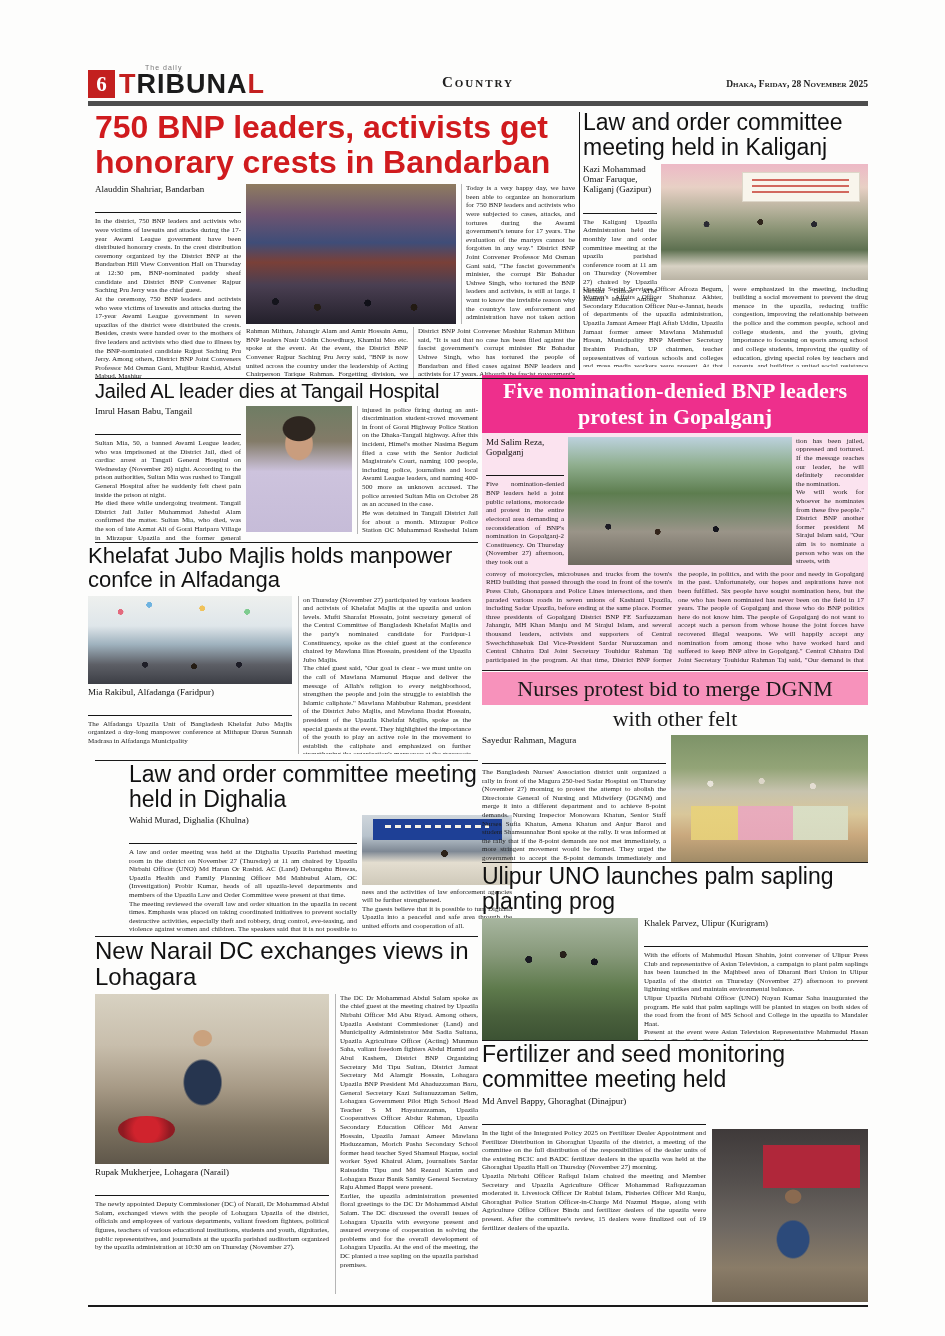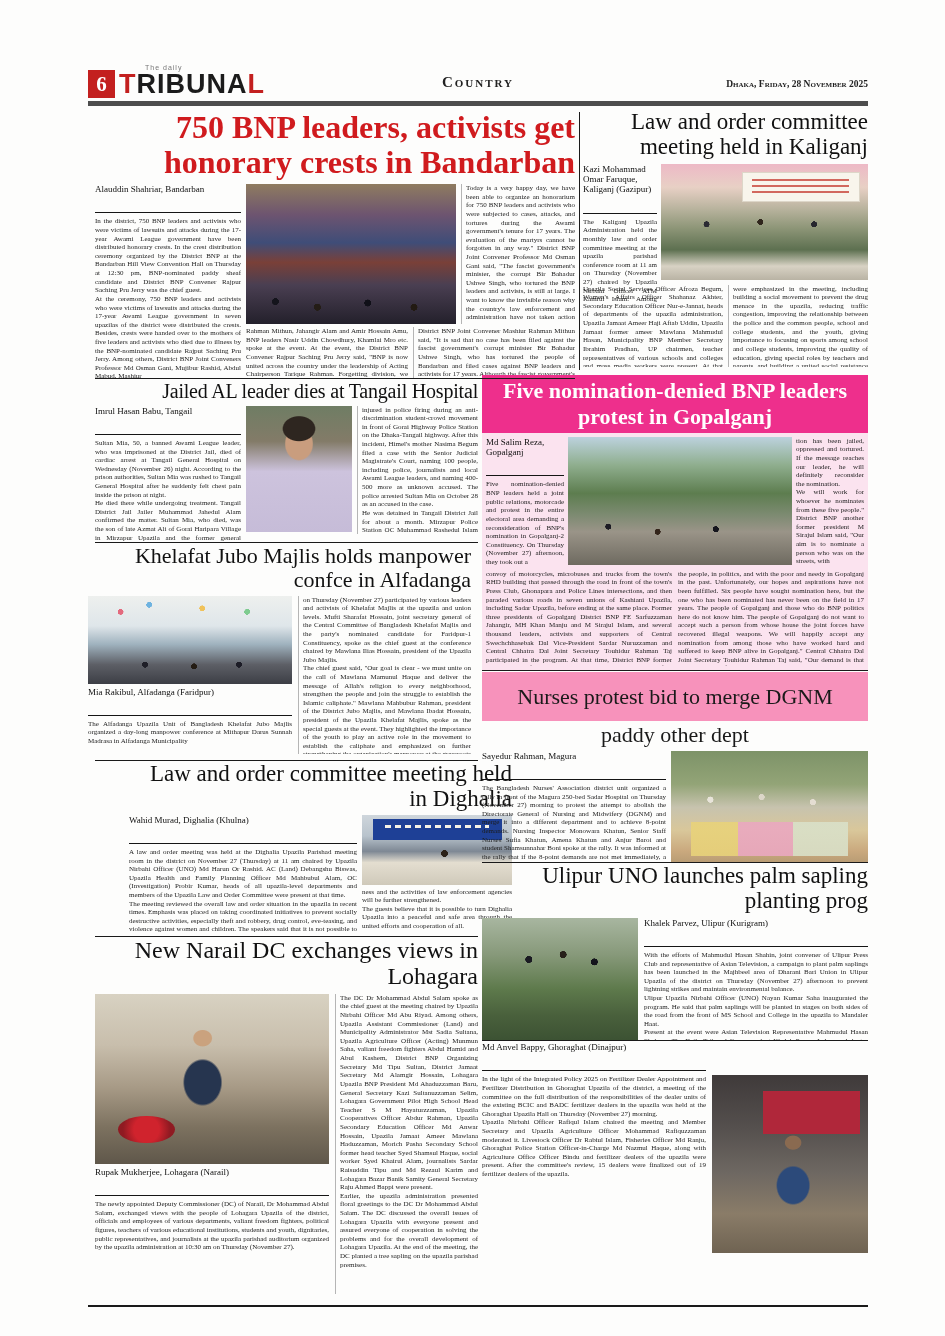--- a/index.html
+++ b/index.html
@@ -13,21 +13,21 @@
   .logo .daily{font:7px "Liberation Sans",sans-serif;color:#777;letter-spacing:1px;margin-left:26px;}
   .logo .mast{font:bold 27px/26px "Liberation Sans",sans-serif;letter-spacing:1px;color:#1b1b1b;}
   .logo .mast .red{color:#c3201f;}
   .section{position:absolute;left:0;right:0;top:6px;text-align:center;
            font:bold 15px "Liberation Serif",serif;font-variant:small-caps;letter-spacing:2px;color:#222;}
   .dateline{position:absolute;right:0;top:11px;font:bold 9.5px "Liberation Serif",serif;
             font-variant:small-caps;color:#222;}
   .hdr-bar{position:absolute;left:88px;top:101px;width:780px;height:5px;background:#4d4d4d;}
   
   .article{position:absolute;overflow:hidden;}
-  .hl{font-family:Liberation Serif, serif;text-align:right;line-height:1.08;color:#111;font-weight:400;}
+  .hl{font-family:Liberation Sans, sans-serif;text-align:left;line-height:1.08;color:#111;font-weight:400;}
   .hl-red{color:#d01b1e;font-weight:bold;}
   .byline{font:9px/1.15 "Liberation Serif",serif;color:#111;border-bottom:1.5px solid #151515;
           padding-bottom:18px;margin-bottom:4px;}
   .bt{font-size:7px;line-height:1.23;text-align:justify;white-space:pre-line;color:#1c1c1c;overflow:hidden;}
   .row{display:flex;}
   .vr{border-left:1px solid #b5b5b5;padding-left:4px;}
   .photo{position:relative;overflow:hidden;background:#999;flex-shrink:0;}
   .rule{position:absolute;background:#1a1a1a;}
   
   #ph-a{background:
@@ -99,21 +99,21 @@
   #art-c{left:95px;top:381px;width:383px;height:160px;}
   #art-c .hl{font-size:20px;letter-spacing:-0.2px;margin-bottom:3px;white-space:nowrap;}
   #art-d{left:482px;top:375px;width:386px;height:296px;background:#fbe3ef;}
   #art-d .banner{background:#ee2f8c;color:#fff;font:bold 22px/1.2 "Liberation Serif",serif;
                  text-align:center;padding:3px 6px 2px;}
   #art-e{left:88px;top:544px;width:383px;height:216px;}
   #art-e .hl{font-size:22px;margin-bottom:4px;}
   #art-f{left:95px;top:762px;width:383px;height:173px;margin-left:34px;}
   #art-f .hl{font-size:23px;margin-bottom:3px;}
   #art-g{left:482px;top:672px;width:386px;height:190px;}
-  #art-g .hl1{background:#f792bb;font:22px/1.15 "Liberation Serif",serif;text-align:center;padding:12px 0;}
+  #art-g .hl1{background:#f792bb;font:22px/1.15 "Liberation Serif",serif;text-align:center;padding:4px 0;}
   #art-g .hl2{font:22px/1.15 "Liberation Serif",serif;text-align:center;padding:1px 0 3px;}
   #art-h{left:482px;top:864px;width:386px;height:176px;}
   #art-h .hl{font-size:23px;margin-bottom:4px;}
   #art-i{left:95px;top:938px;width:383px;height:364px;}
   #art-i .hl{font-size:24px;margin-bottom:4px;}
   #art-j{left:482px;top:1042px;width:386px;height:260px;}
   #art-j .hl{font-size:23px;margin-bottom:4px;}
 </style>
 </head>
 <body>
@@ -228,21 +228,21 @@
             <i class="ov1"></i>
           </div>
         <div class="bt">ness and the activities of law enforcement agencies will be further strengthened.
 The guests believe that it is possible to turn Dighalia Upazila into a peaceful and safe area through the united efforts and cooperation of all.</div>
       </div>
     </div>
   </div>
 
   <div class="article" id="art-g">
     <div class="hl1">Nurses protest bid to merge DGNM</div>
-    <div class="hl2">paddy other dept</div>
+    <div class="hl2">with other felt</div>
     <div class="row" style="gap:5px;height:130px;">
       <div style="width:184px;flex-shrink:0;">
         <div class="byline">Sayedur Rahman, Magura</div>
         <div class="bt" style="height:106px;">The Bangladesh Nurses' Association district unit organized a rally in front of the Magura 250-bed Sadar Hospital on Thursday (November 27) morning to protest the attempt to abolish the Directorate General of Nursing and Midwifery (DGNM) and merge it into a different department and to achieve 8-point demands. Nursing Inspector Monowara Khatun, Senior Staff Nurses Sufia Khatun, Amena Khatun and Anjur Baroi and student Shamsunnahar Boni spoke at the rally. It was informed at the rally that if the 8-point demands are not met immediately, a more stringent movement would be formed. They urged the government to accept the 8-point demands immediately and strengthen the Nurses' Association.</div>
       </div>
       <div class="photo" id="ph-g" style="flex:1;height:128px;">
           <i class="ov1"></i>
         </div>
     </div>
   </div>
@@ -269,20 +269,21 @@
           </div>
         <div class="byline">Rupak Mukherjee, Lohagara (Narail)</div>
         <div class="bt" style="height:108px;">The newly appointed Deputy Commissioner (DC) of Narail, Dr Mohammad Abdul Salam, exchanged views with the people of Lohagara Upazila of the district, officials and employees of various departments, valiant freedom fighters, political figures, teachers of various educational institutions, students and youth, dignitaries, public representatives, and journalists at the upazila parishad auditorium organized by the upazila administration at 10:30 am on Thursday (November 27).</div>
       </div>
       <div class="bt vr" style="flex:1;">The DC Dr Mohammad Abdul Salam spoke as the chief guest at the meeting chaired by Upazila Nirbahi Officer Md Abu Riyad. Among others, Upazila Assistant Commissioner (Land) and Municipality Administrator Mst Sadia Sultana, Upazila Agriculture Officer (Acting) Munmun Saha, valiant freedom fighters Abdul Hamid and Abul Kashem, District BNP Organizing Secretary Md Tipu Sultan, District Jamaat Secretary Md Alamgir Hossain, Lohagara Upazila BNP President Md Ahaduzzaman Baru, General Secretary Kazi Sultanuzzaman Selim, Lohagara Government Pilot High School Head Teacher S M Hayaturzzaman, Upazila Cooperatives Officer Abdur Rahman, Upazila Secondary Education Officer Md Anwar Hossain, Upazila Jamaat Ameer Mawlana Haduzzaman, Morich Pasha Secondary School former head teacher Syed Shamsul Haque, social worker Syed Khairul Alam, journalists Sardar Raisuddin Tipu and Md Rezaul Karim and Lohagara Bazar Banik Samity General Secretary Raju Ahmed Bappi were present.
 Earlier, the upazila administration presented floral greetings to the DC Dr Mohammad Abdul Salam. The DC discussed the overall issues of Lohagara Upazila with everyone present and assured everyone of cooperation in solving the problems and for the overall development of Lohagara Upazila. At the end of the meeting, the DC planted a tree sapling on the upazila parishad premises.</div>
     </div>
   </div>
 
   <div class="article" id="art-j">
+    <div class="hl">Fertilizer and seed monitoring committee meeting held</div>
     <div class="byline" style="width:224px;">Md Anvel Bappy, Ghoraghat (Dinajpur)</div>
     <div class="row" style="gap:6px;height:182px;">
       <div class="bt" style="width:224px;">In the light of the Integrated Policy 2025 on Fertilizer Dealer Appointment and Fertilizer Distribution in Ghoraghat Upazila of the district, a meeting of the committee on the full distribution of the responsibilities of the dealer units of the existing BCIC and BADC fertilizer dealers in the upazila was held at the Ghoraghat Upazila Hall on Thursday (November 27) morning.
 Upazila Nirbahi Officer Rafiqul Islam chaired the meeting and Member Secretary and Upazila Agriculture Officer Mohammad Rafiquzzaman moderated it. Livestock Officer Dr Rabiul Islam, Fisheries Officer Md Ranju, Ghoraghat Police Station Officer-in-Charge Md Nazmul Haque, along with Agriculture Office Officer Bindu and fertilizer dealers of the upazila were present. After the committee's review, 15 dealers were finalized out of 19 fertilizer dealers of the upazila.</div>
       <div class="photo" id="ph-j" style="flex:1;height:178px;">
           <i class="ov1"></i>
         </div>
     </div>
   </div>
 

